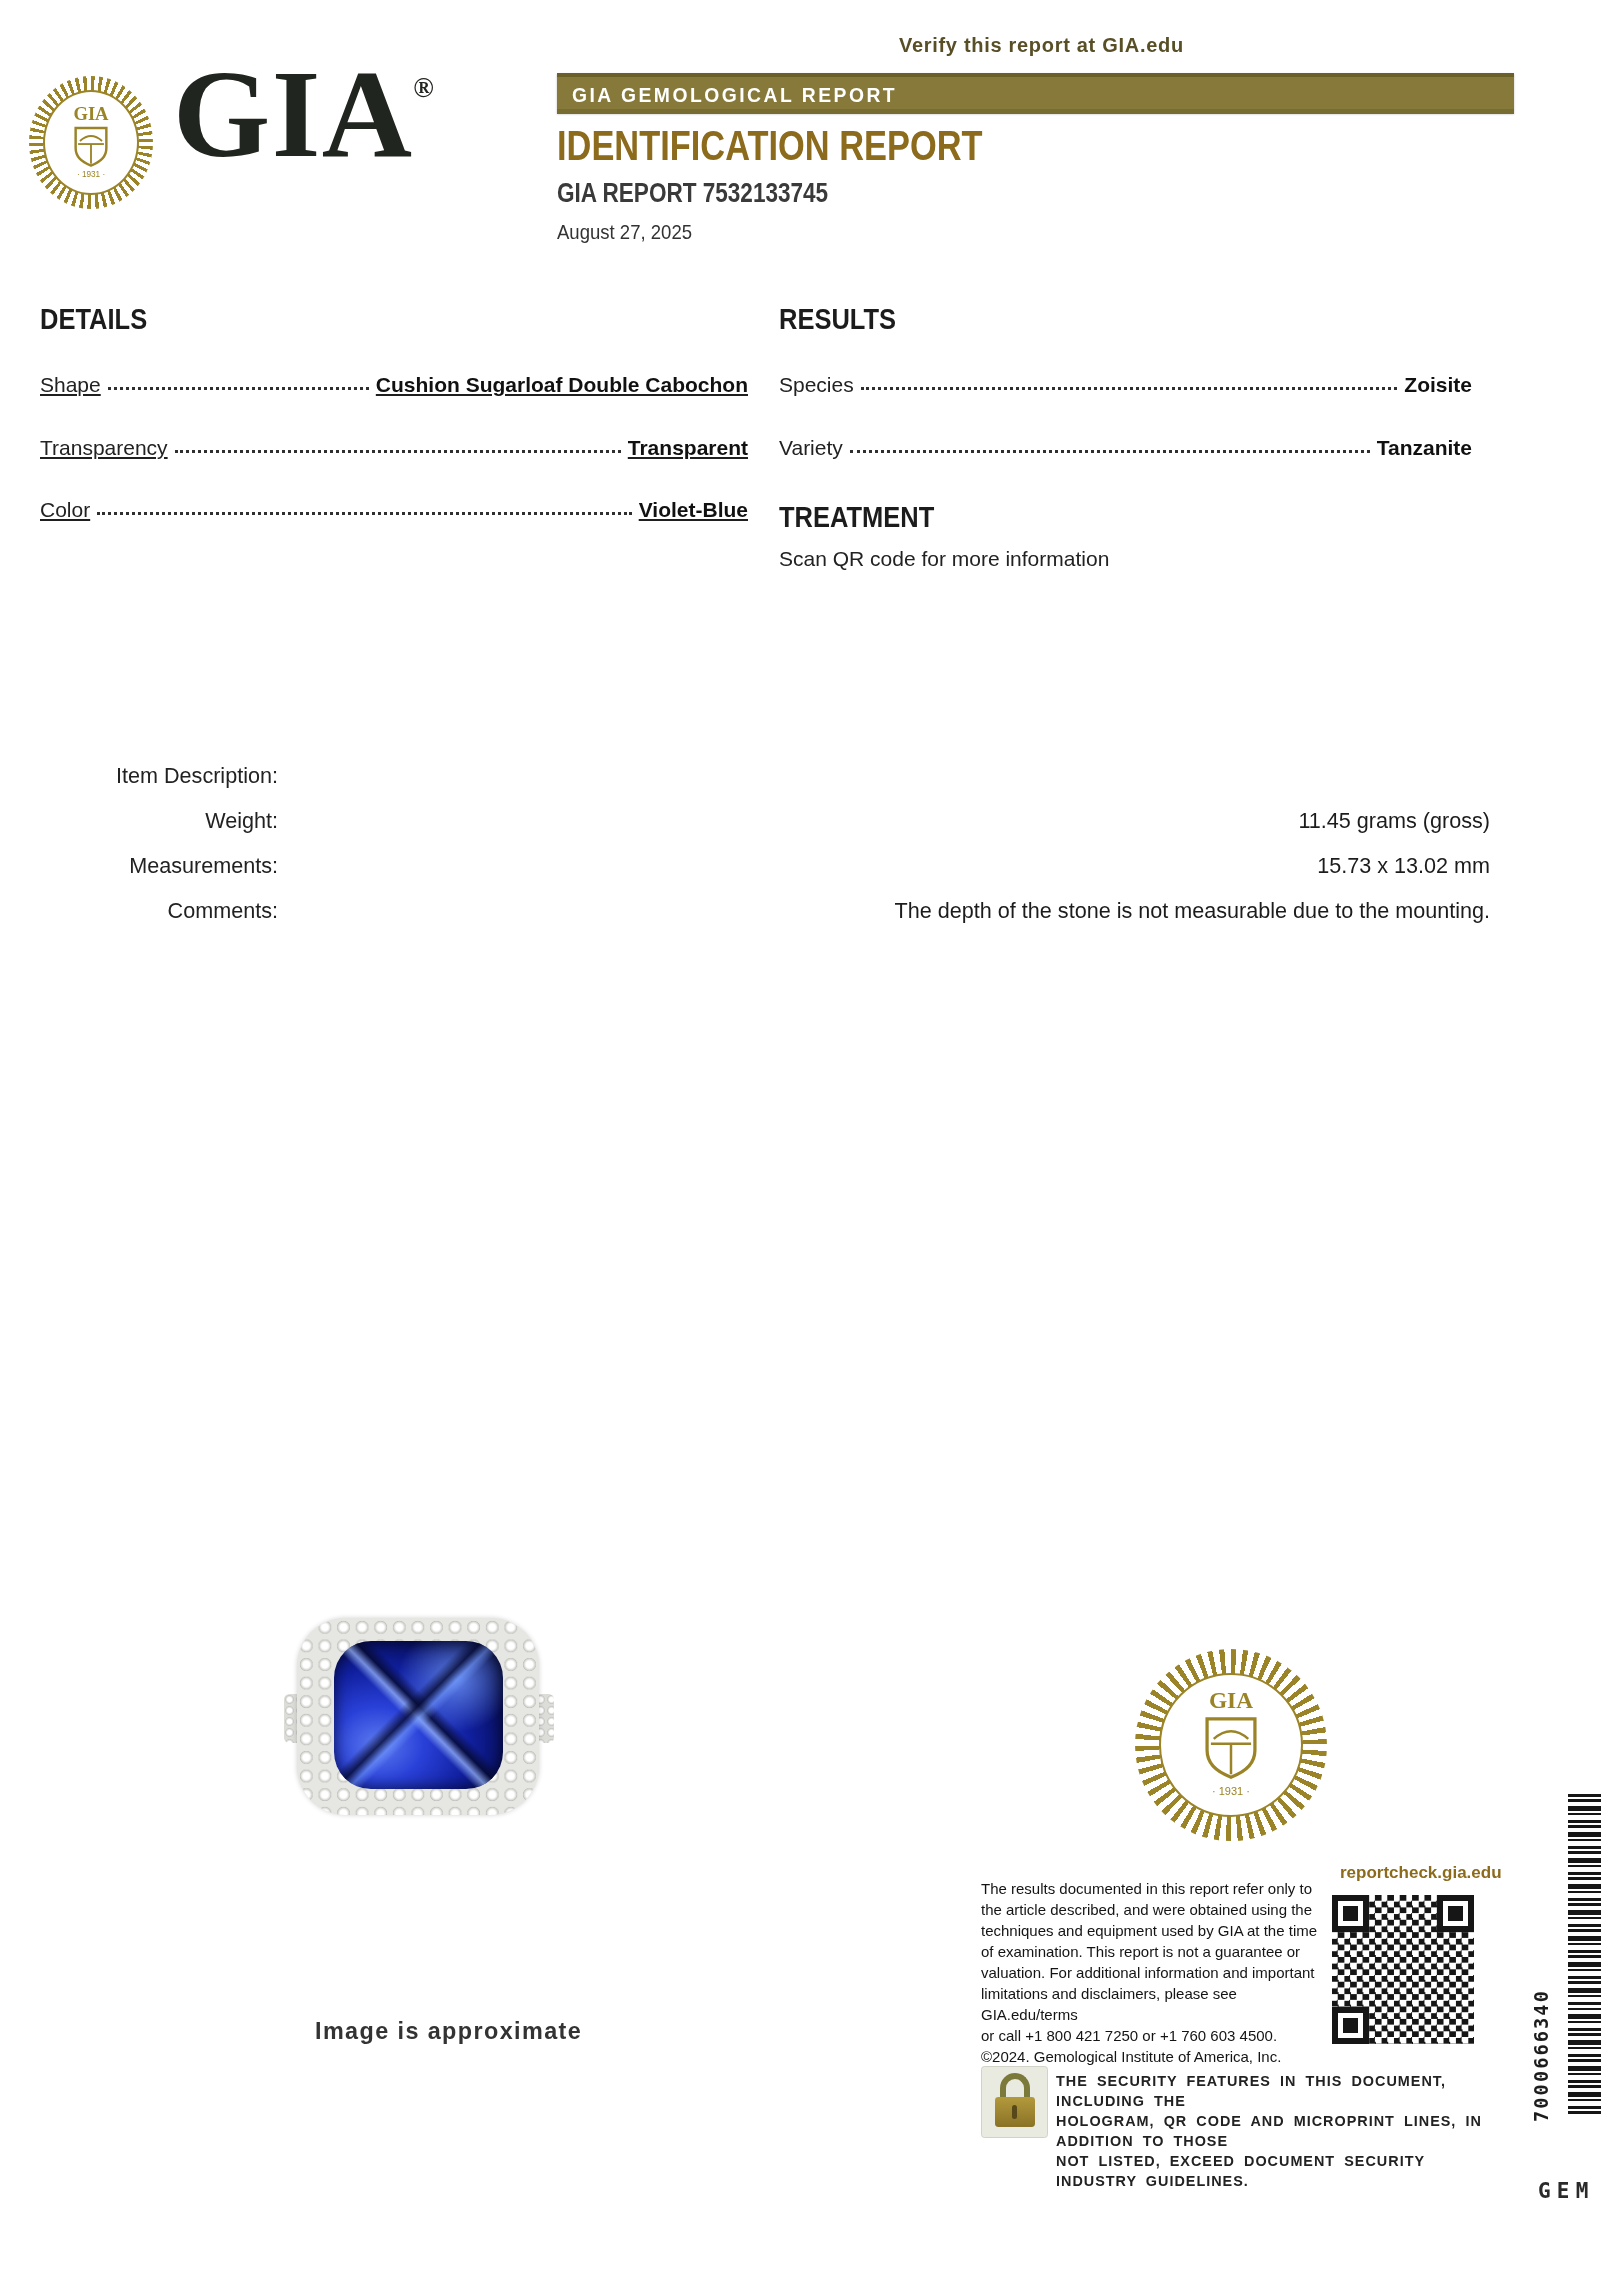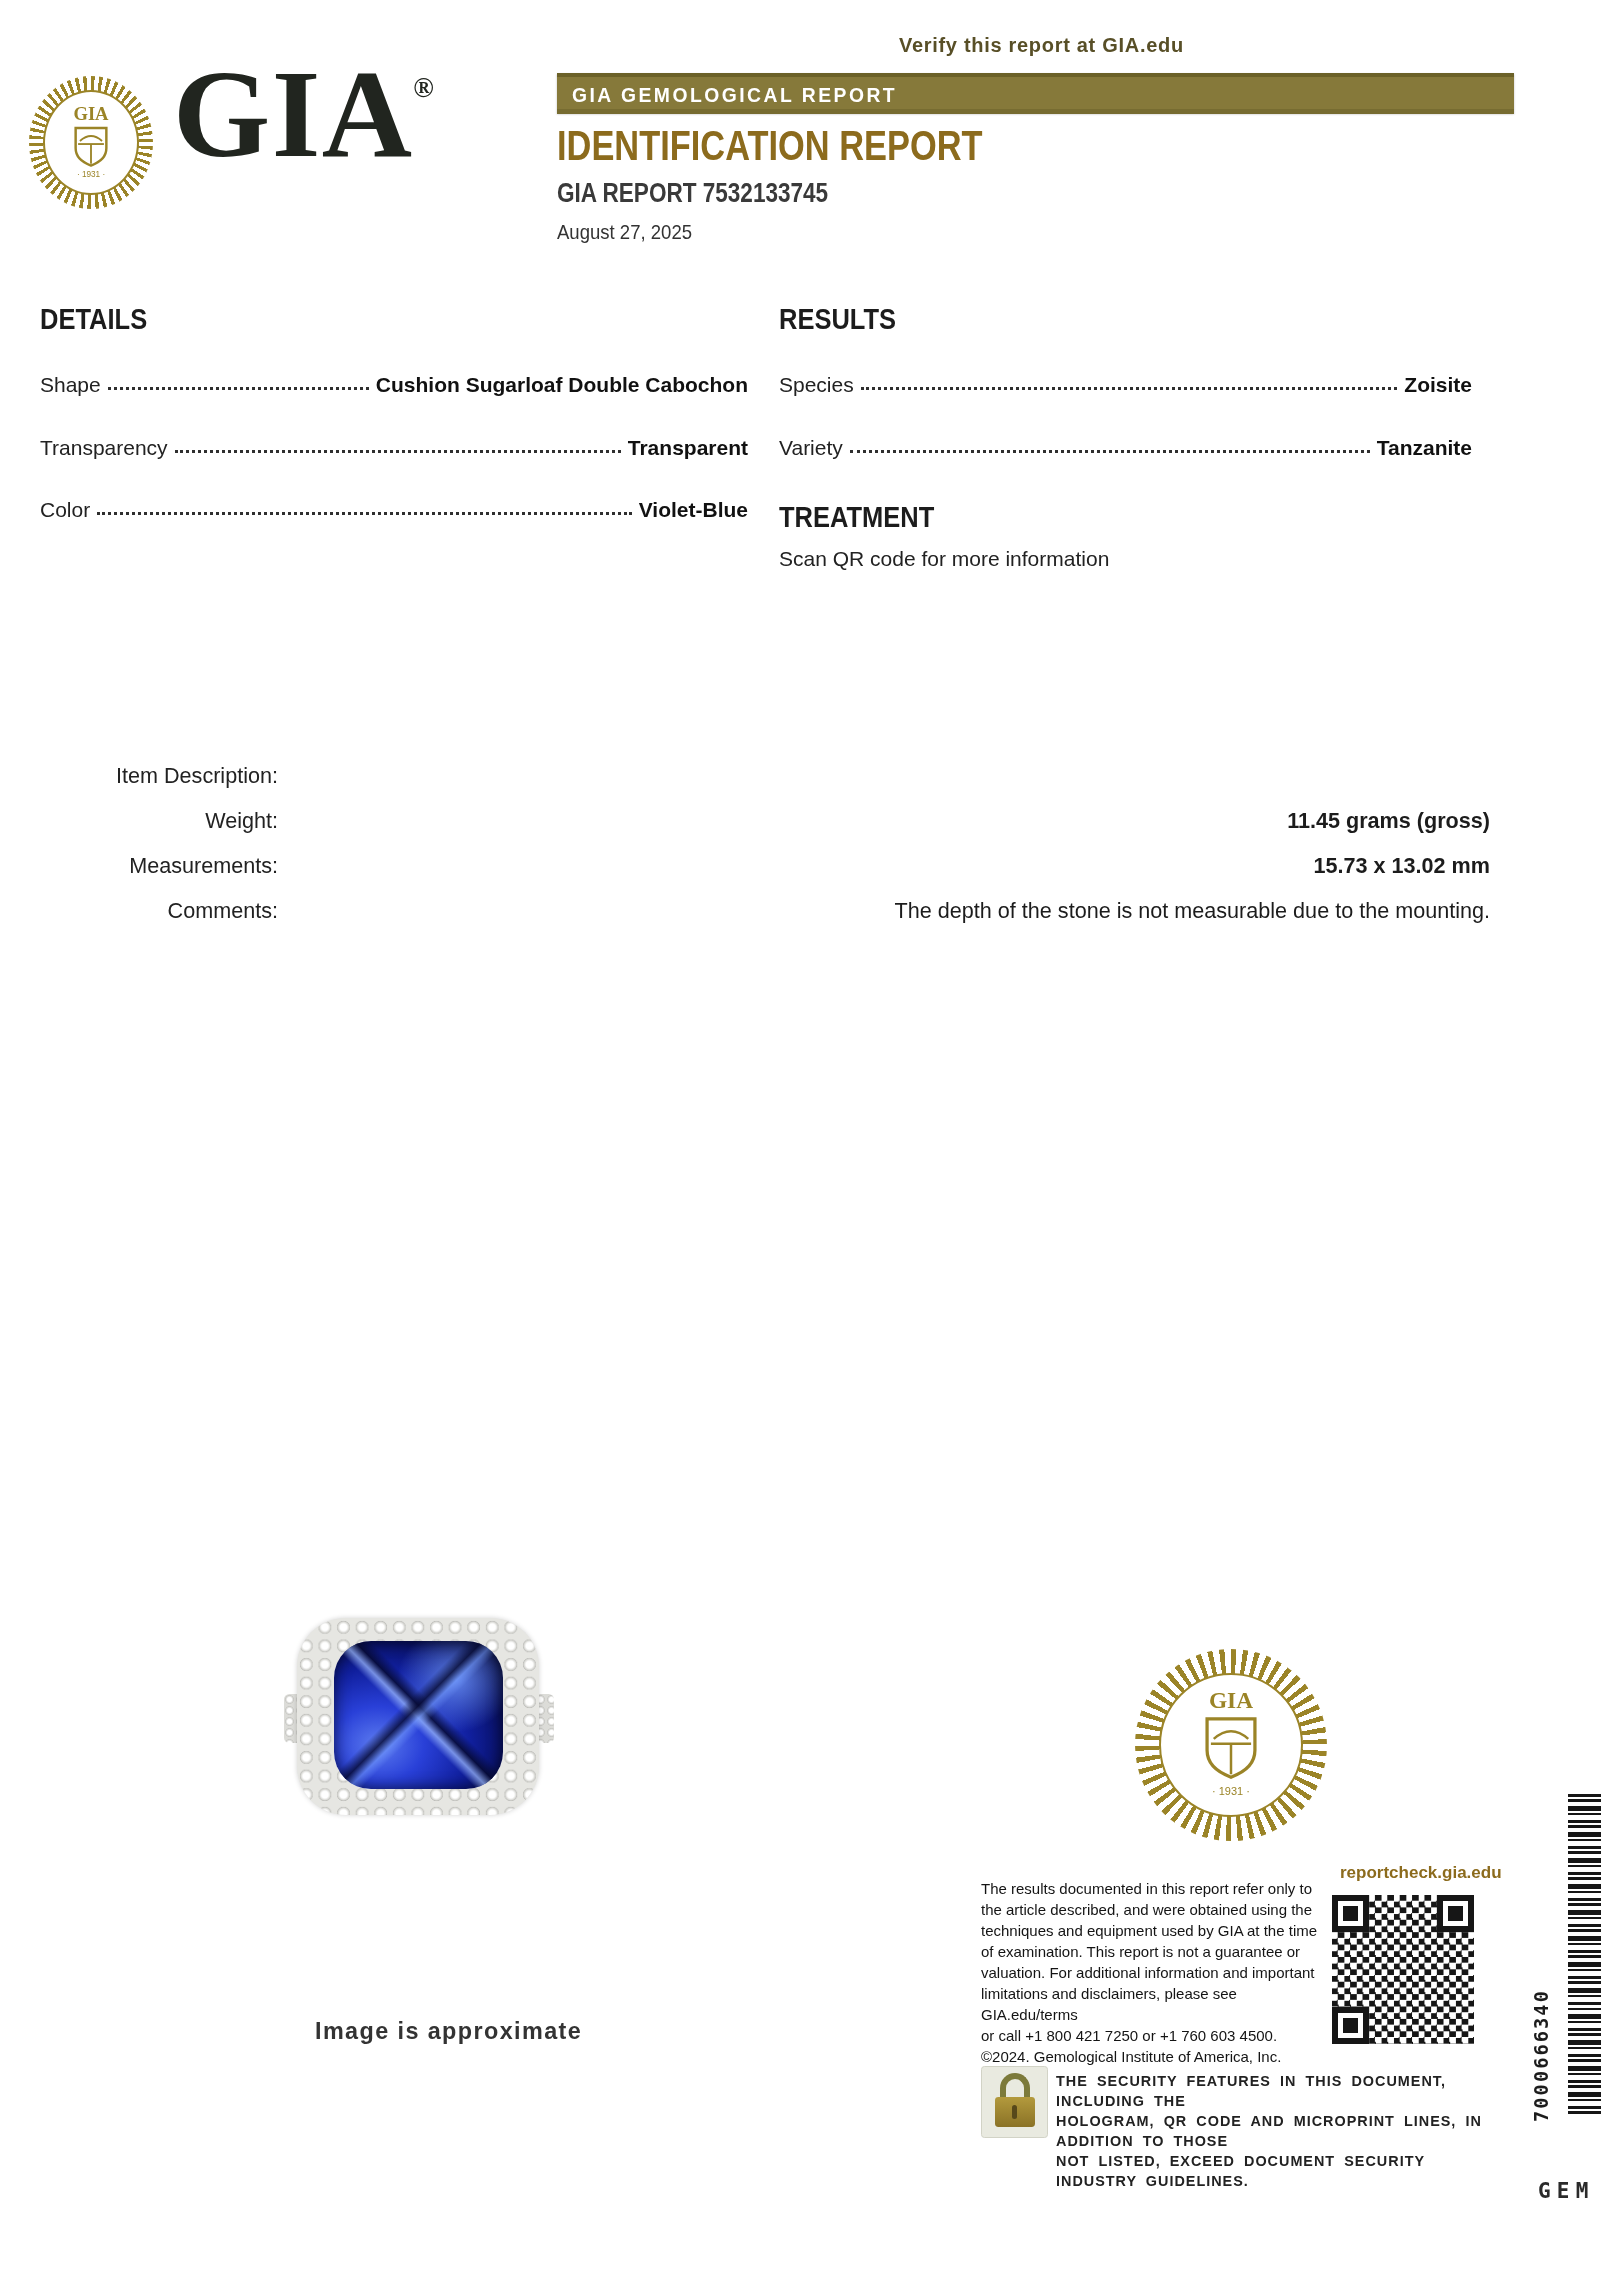--- a/index.html
+++ b/index.html
@@ -50,21 +50,21 @@
   .specrow .dots{flex:1;border-bottom:3.1px dotted #2f2f2f;margin:0 6.9px;position:relative;top:-2.1px;}
   .specrow .val{white-space:nowrap;font-weight:bold;color:#111;margin-top:20px;}
   .note{position:absolute;font-size:21px;color:#222;}
 
   
   .itemblock{position:absolute;left:40px;top:753px;width:1450px;font-size:21.6px;line-height:45px;text-align:right;}
   .itemrow{display:flex;}
   .itemrow .ilbl{width:238px;flex:0 0 238px;color:#222;}
   .itemrow .ival{flex:1;color:#1c1c1c;}
   .itemrow .ival .ln{display:block;white-space:nowrap;}
-  .ival.bold{font-weight:bold;}
+  .ival.bold{font-weight:normal;}
 
   
   .photo{position:absolute;left:285px;top:1612px;width:268px;height:210px;}
   .halo{position:absolute;left:12.4px;top:5.5px;width:242px;height:197px;border-radius:49px;
         background-color:#e6e6e2;
         background-image:radial-gradient(circle,#ffffff 3.4px,#d6d6d2 5.5px,#bfbfbb 6.2px,rgba(0,0,0,0) 6.9px);
         background-size:18.6px 18.6px;box-shadow:0 0 5.5px rgba(0,0,0,.18);}
   .shank{position:absolute;top:82px;width:19px;height:49px;background:#dcdcd8;border-radius:5.5px;
         background-image:radial-gradient(circle,#fff 2.1px,#c9c9c5 4.1px,rgba(0,0,0,0) 4.8px);background-size:11px 11px;}
   .shank.l{left:-1.4px;} .shank.r{right:-1.4px;}
@@ -134,21 +134,21 @@
 
   <a class="verify" href="#">Verify this report at GIA.edu</a>
   <div class="banner">
     <span class="banner-text">GIA GEMOLOGICAL REPORT</span>
   </div>
   <div class="title">IDENTIFICATION REPORT</div>
   <div class="repnum">GIA REPORT 7532133745</div>
   <div class="repdate">August 27, 2025</div>
 
   <div class="h2" style="left:40px;top:302px;">DETAILS</div>
-  <div class="speccol" style="left:40px;top:353px;width:708px;">
+  <div class="speccol" style="left:40px;top:353px;width:708px;text-decoration:underline;">
     <div class="specrow">
       <span class="lbl">Shape</span>
       <span class="dots"></span>
       <span class="val">Cushion Sugarloaf Double Cabochon</span>
     </div>
     <div class="specrow">
       <span class="lbl">Transparency</span>
       <span class="dots"></span>
       <span class="val">Transparent</span>
     </div>

